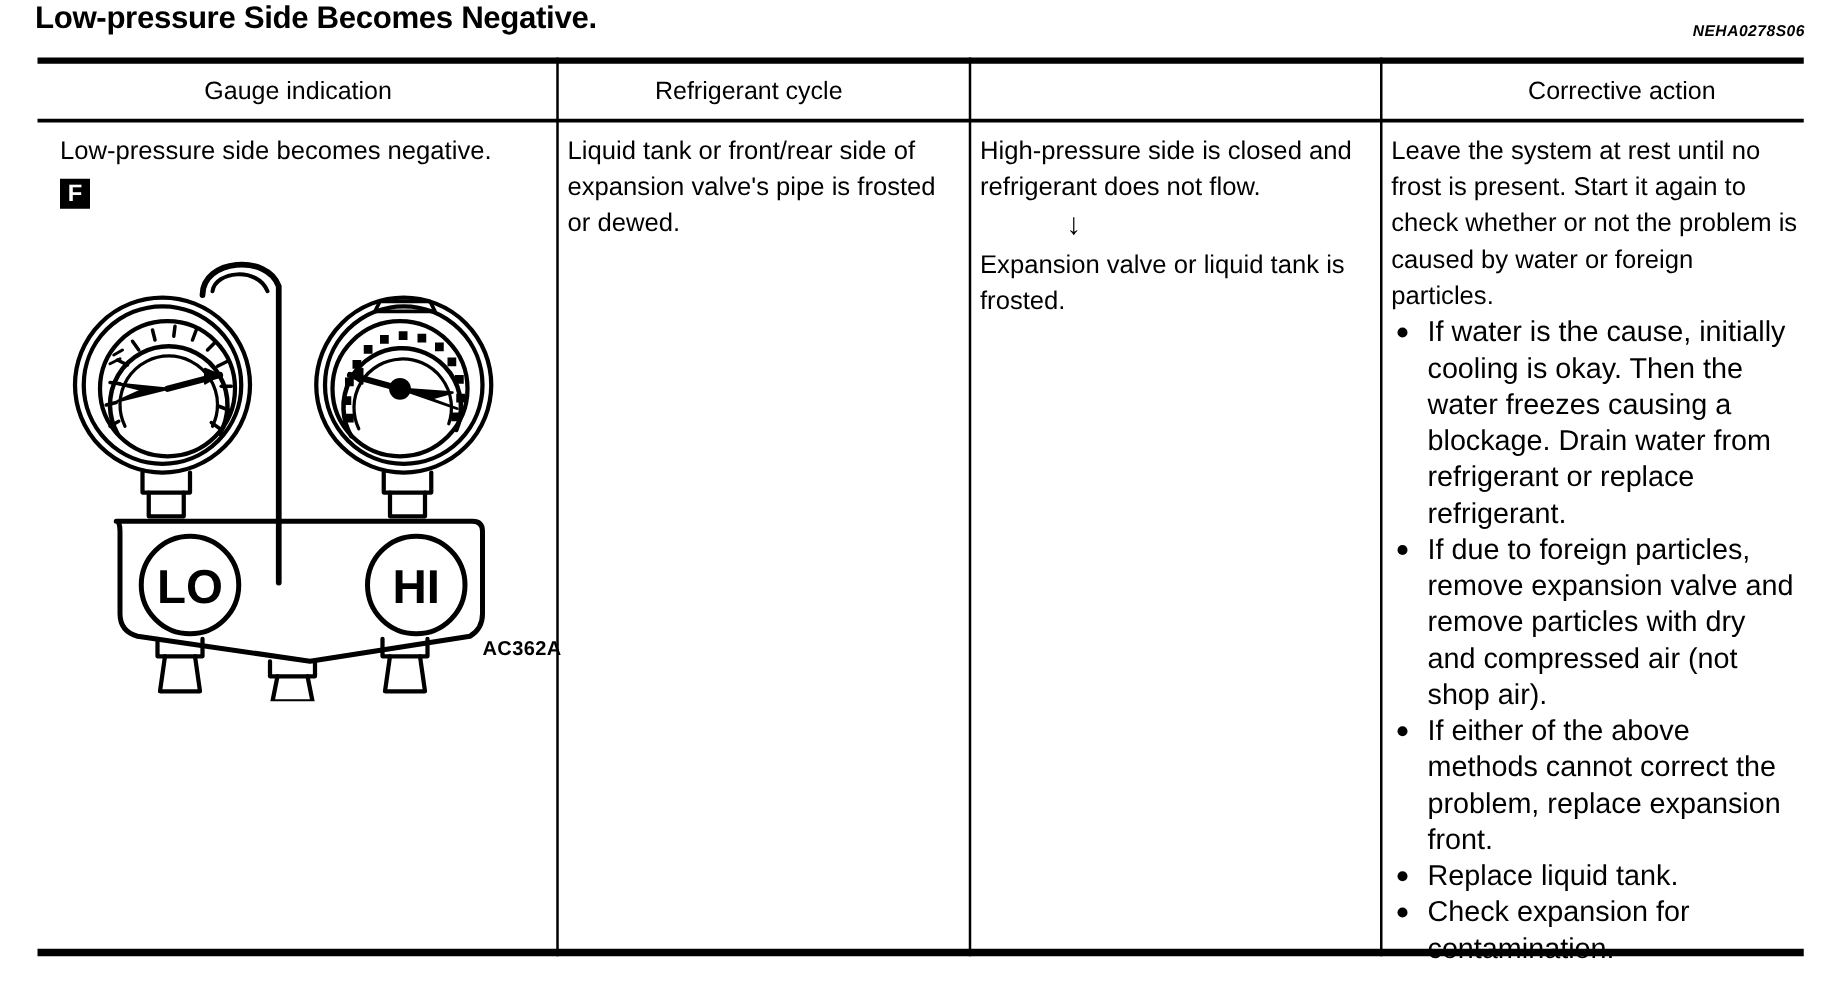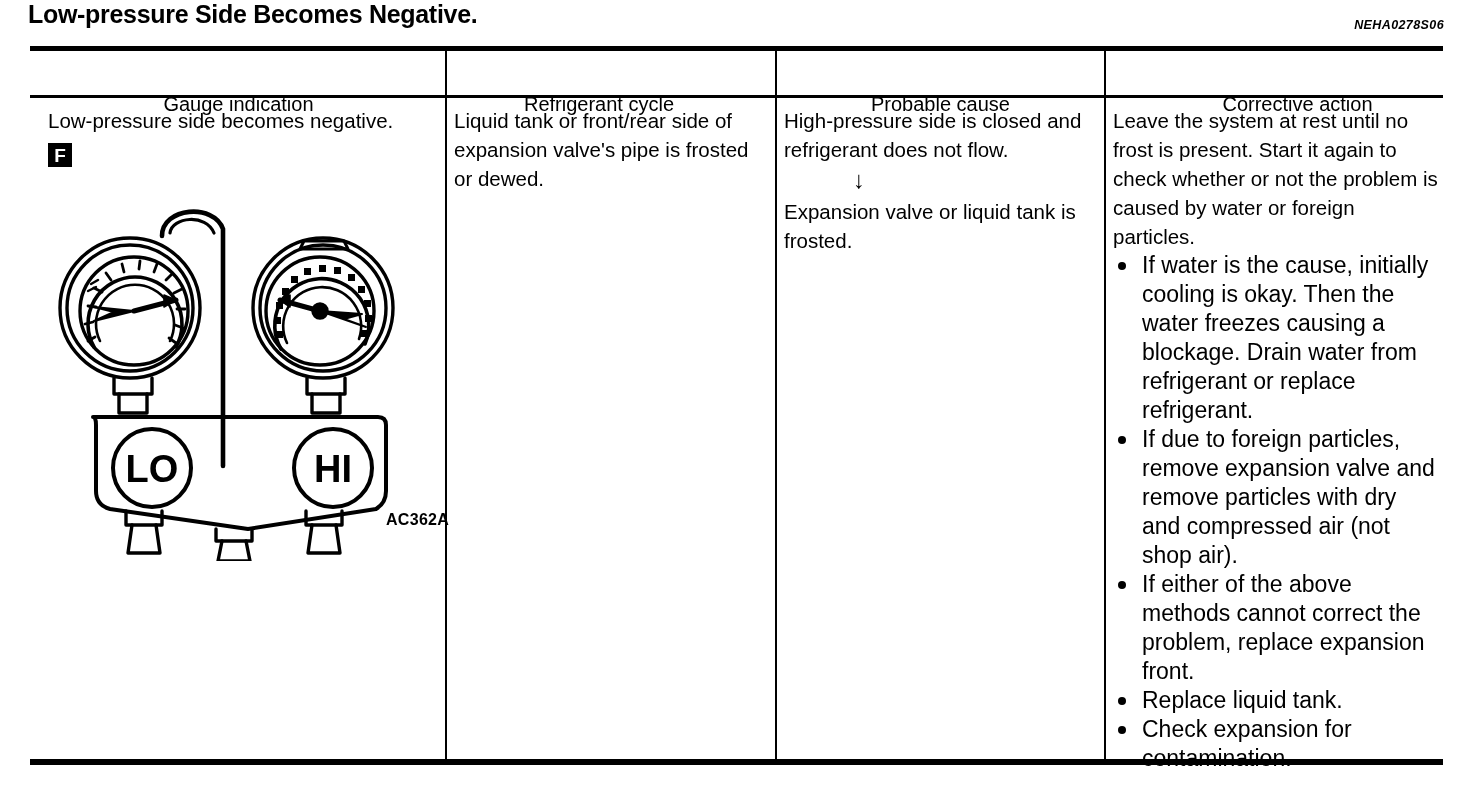--- a/index.html
+++ b/index.html
@@ -83,21 +83,20 @@
   
   .head-cell {
     position: absolute;
     top: 10px;
     height: 34px;
     display: flex;
     align-items: center;
     justify-content: center;
     font-size: 20px;
     line-height: 1;
-    margin-top: 31px;
   }
   .head-cell.c1 { left: 2px;    width: 413px; }
   .head-cell.c2 { left: 417px;  width: 304px; }
   .head-cell.c3 { left: 747px;  width: 327px; }
   .head-cell.c4 { left: 1099px; width: 337px; }
 
   
   .body-cell {
     position: absolute;
     top: 60px;
@@ -194,21 +193,20 @@
 
     <div class="rule-top"></div>
     <div class="rule-head"></div>
     <div class="rule-bottom"></div>
     <div class="vdiv d1"></div>
     <div class="vdiv d2"></div>
     <div class="vdiv d3"></div>
 
     <div class="head-cell c1">Gauge indication</div>
     <div class="head-cell c2">Refrigerant cycle</div>
-    <div class="head-cell c3">Probable cause</div>
     <div class="head-cell c4">Corrective action</div>
 
     <div class="body-cell c1">
       <div class="cell-text hyphen-break">Low-pressure side becomes negative.</div>
       <div class="badge-f">F</div>
 
       <div class="figure">
         <svg width="392" height="380" viewBox="0 0 392 380" xmlns="http://www.w3.org/2000/svg">
           <g fill="none" stroke="#000" stroke-width="3.4" stroke-linecap="round" stroke-linejoin="round">
 

